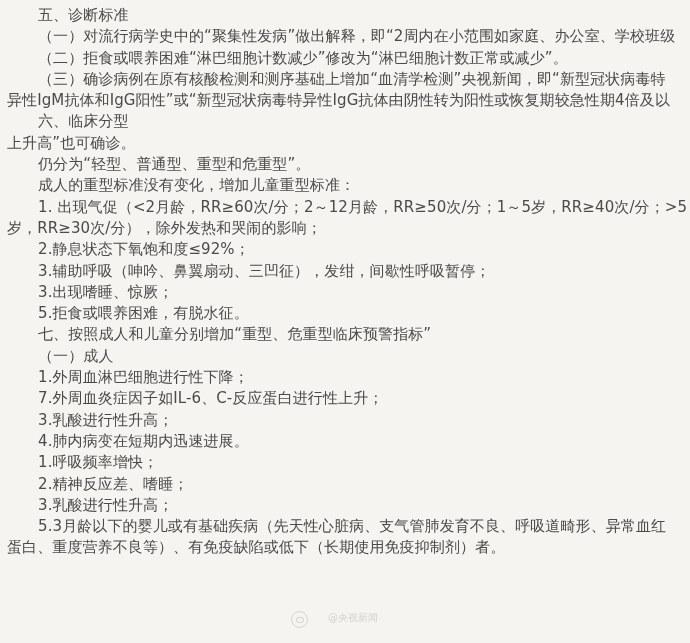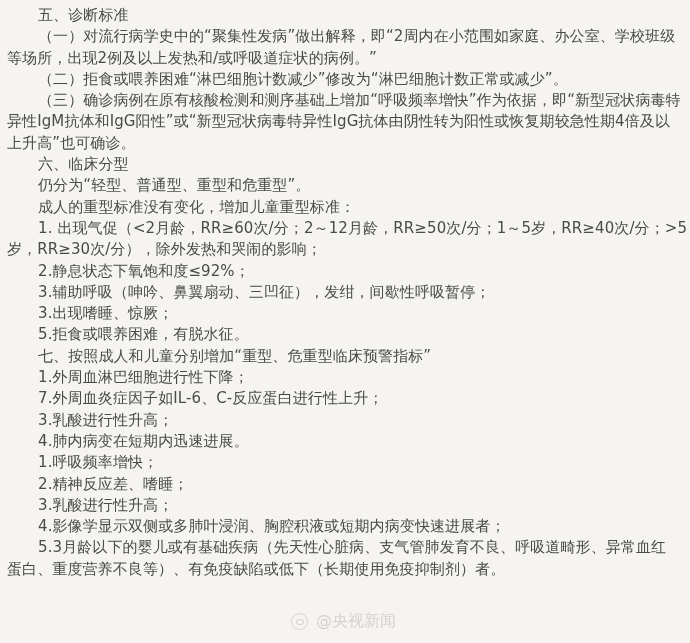--- a/index.html
+++ b/index.html
@@ -29,25 +29,25 @@
   }
   .doc-line {
     white-space: nowrap;
     overflow: hidden;
   }
   .doc-line.indent { padding-left: 31px; }
   .watermark {
     position: absolute;
     left: 291px; top: 611px;
     display: flex;
-    align-items: center;
-    gap: 8px;
+    align-items: flex-start;
+    gap: 20px;
     color: var(--watermark);
     opacity: 0.75;
-    font-size: 16px;
+    font-size: 10px;
     pointer-events: none;
   }
   .wm-logo {
     width: 17px; height: 17px;
     border: 1.5px solid var(--watermark);
     border-radius: 50%;
     position: relative;
     flex: 0 0 auto;
   }
   .wm-logo::after {
@@ -60,43 +60,42 @@
   }
   .wm-text { white-space: nowrap; }
 </style>
 </head>
 <body>
 
 <div class="page">
   <div class="doc">
       <div class="doc-line indent">五、诊断标准</div>
       <div class="doc-line indent">（一）对流行病学史中的“聚集性发病”做出解释，即“2周内在小范围如家庭、办公室、学校班级</div>
-      <div class="doc-line">等场所，出现2例及以上发热和/或呼吸道症状的病例。”</div>
       <div class="doc-line indent">（二）拒食或喂养困难“淋巴细胞计数减少”修改为“淋巴细胞计数正常或减少”。</div>
-      <div class="doc-line indent">（三）确诊病例在原有核酸检测和测序基础上增加“呼吸频率增快”作为依据，即“新型冠状病毒特</div>
+      <div class="doc-line indent">（三）确诊病例在原有核酸检测和测序基础上增加“血清学检测”央视新闻，即“新型冠状病毒特</div>
       <div class="doc-line">异性IgM抗体和IgG阳性”或“新型冠状病毒特异性IgG抗体由阴性转为阳性或恢复期较急性期4倍及以</div>
+      <div class="doc-line indent">六、临床分型</div>
       <div class="doc-line">上升高”也可确诊。</div>
-      <div class="doc-line indent">六、临床分型</div>
       <div class="doc-line indent">仍分为“轻型、普通型、重型和危重型”。</div>
       <div class="doc-line indent">成人的重型标准没有变化，增加儿童重型标准：</div>
       <div class="doc-line indent">1. 出现气促（&lt;2月龄，RR≥60次/分；2～12月龄，RR≥50次/分；1～5岁，RR≥40次/分；&gt;5</div>
       <div class="doc-line">岁，RR≥30次/分），除外发热和哭闹的影响；</div>
       <div class="doc-line indent">2.静息状态下氧饱和度≤92%；</div>
       <div class="doc-line indent">3.辅助呼吸（呻吟、鼻翼扇动、三凹征），发绀，间歇性呼吸暂停；</div>
       <div class="doc-line indent">3.出现嗜睡、惊厥；</div>
       <div class="doc-line indent">5.拒食或喂养困难，有脱水征。</div>
       <div class="doc-line indent">七、按照成人和儿童分别增加“重型、危重型临床预警指标”</div>
+      <div class="doc-line indent">（一）成人</div>
       <div class="doc-line indent">1.外周血淋巴细胞进行性下降；</div>
       <div class="doc-line indent">7.外周血炎症因子如IL-6、C-反应蛋白进行性上升；</div>
       <div class="doc-line indent">3.乳酸进行性升高；</div>
       <div class="doc-line indent">4.肺内病变在短期内迅速进展。</div>
       <div class="doc-line indent">1.呼吸频率增快；</div>
       <div class="doc-line indent">2.精神反应差、嗜睡；</div>
       <div class="doc-line indent">3.乳酸进行性升高；</div>
-      <div class="doc-line indent">4.影像学显示双侧或多肺叶浸润、胸腔积液或短期内病变快速进展者；</div>
       <div class="doc-line indent">5.3月龄以下的婴儿或有基础疾病（先天性心脏病、支气管肺发育不良、呼吸道畸形、异常血红</div>
       <div class="doc-line">蛋白、重度营养不良等）、有免疫缺陷或低下（长期使用免疫抑制剂）者。</div>
     </div>
 
   <div class="watermark">
     <span class="wm-logo"></span>
     <span class="wm-text">@央视新闻</span>
   </div>
 </div>
 

